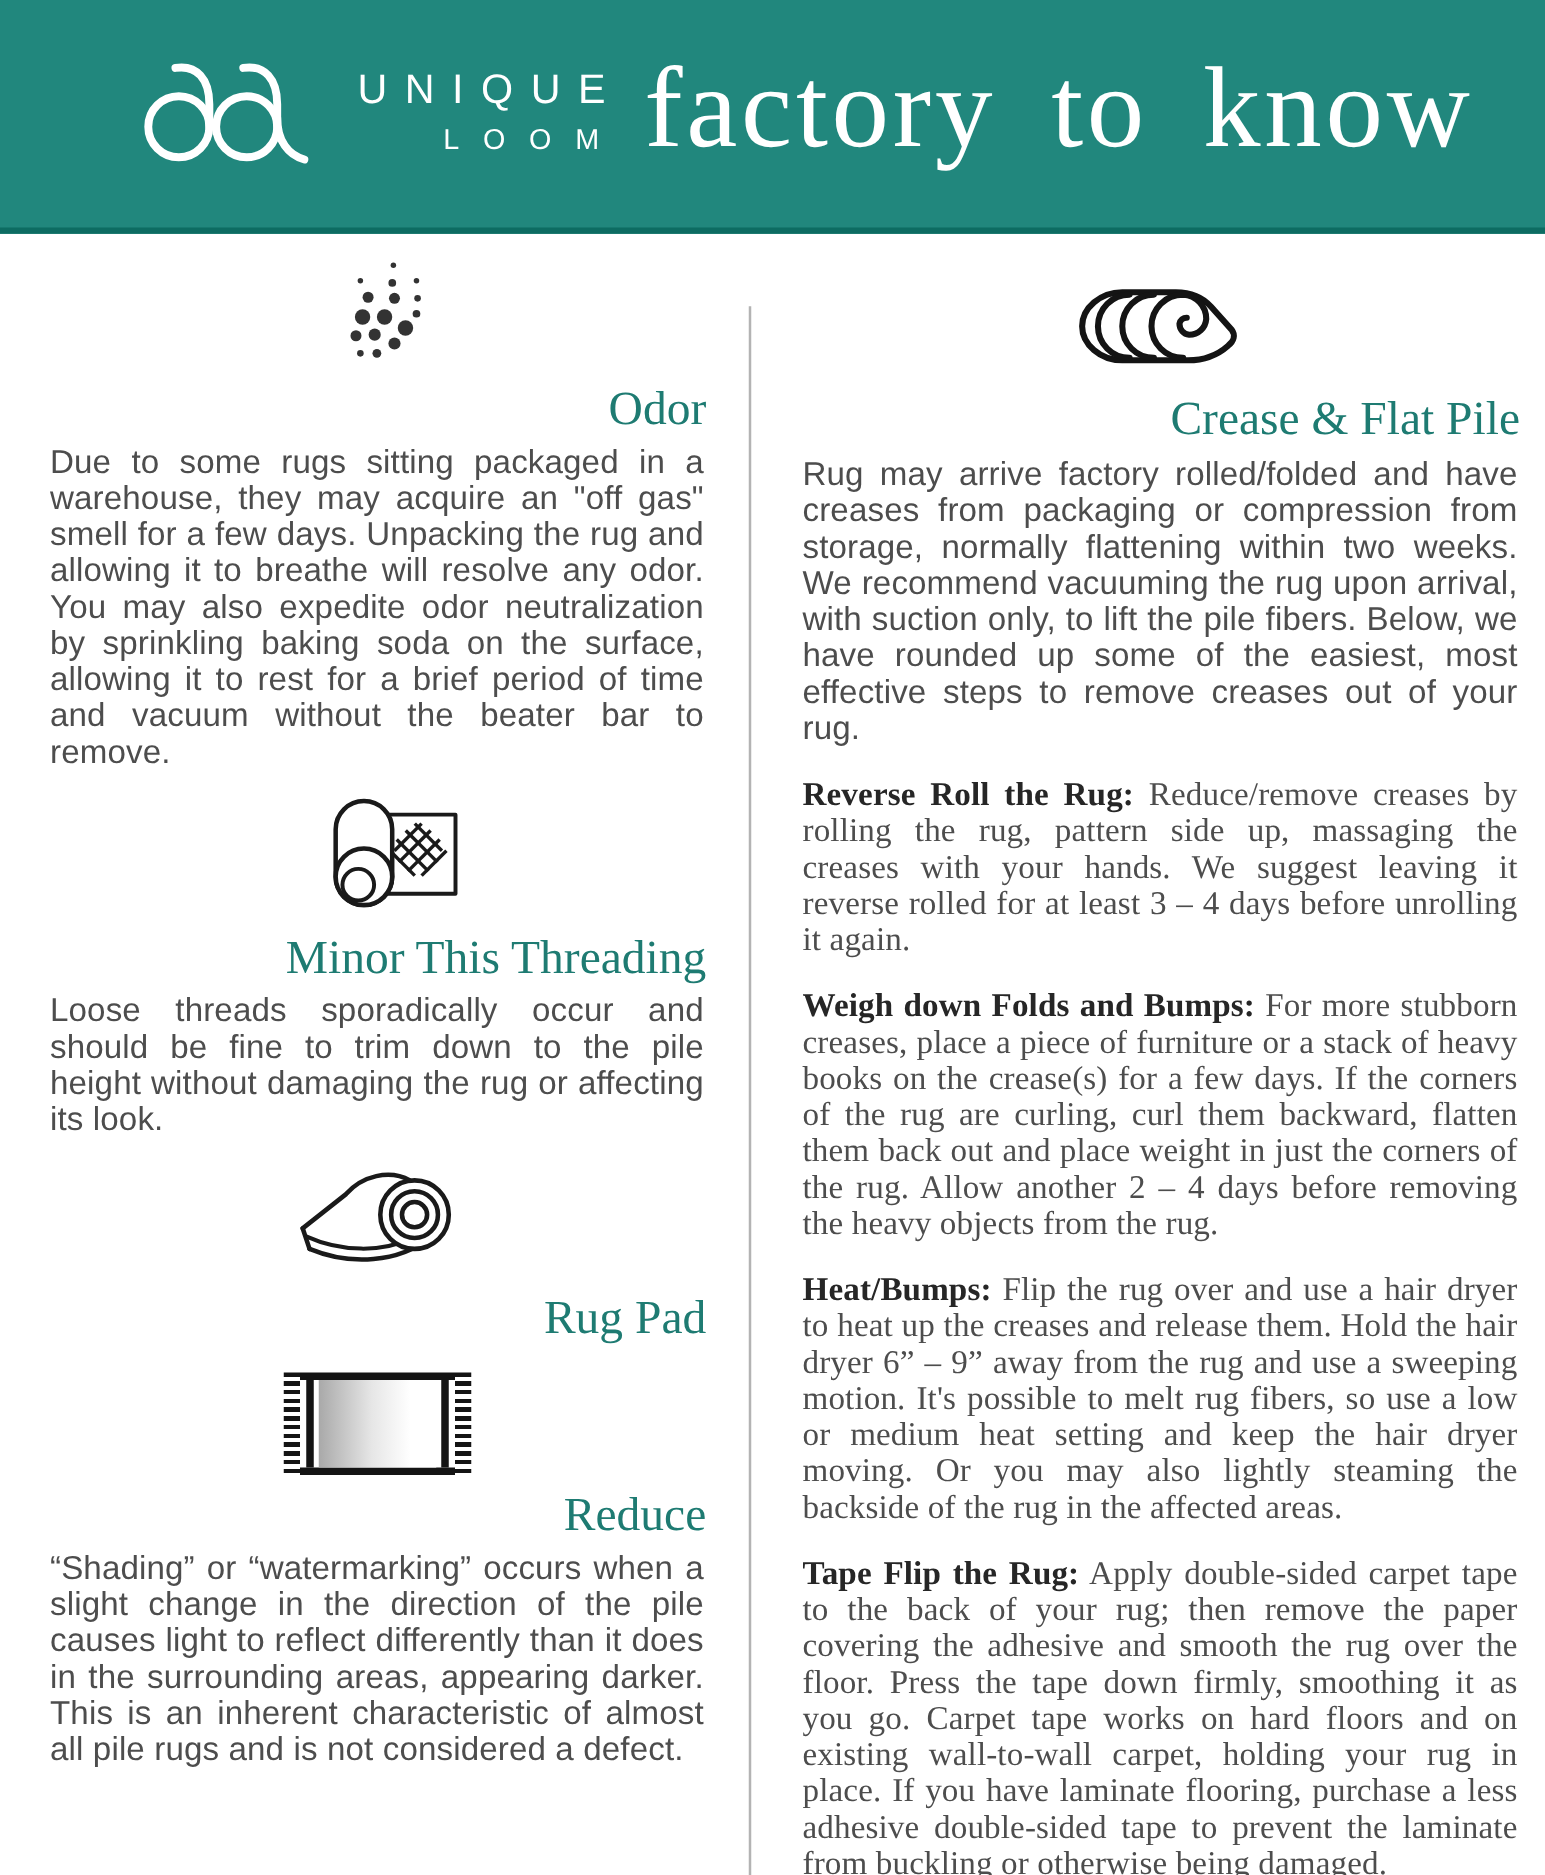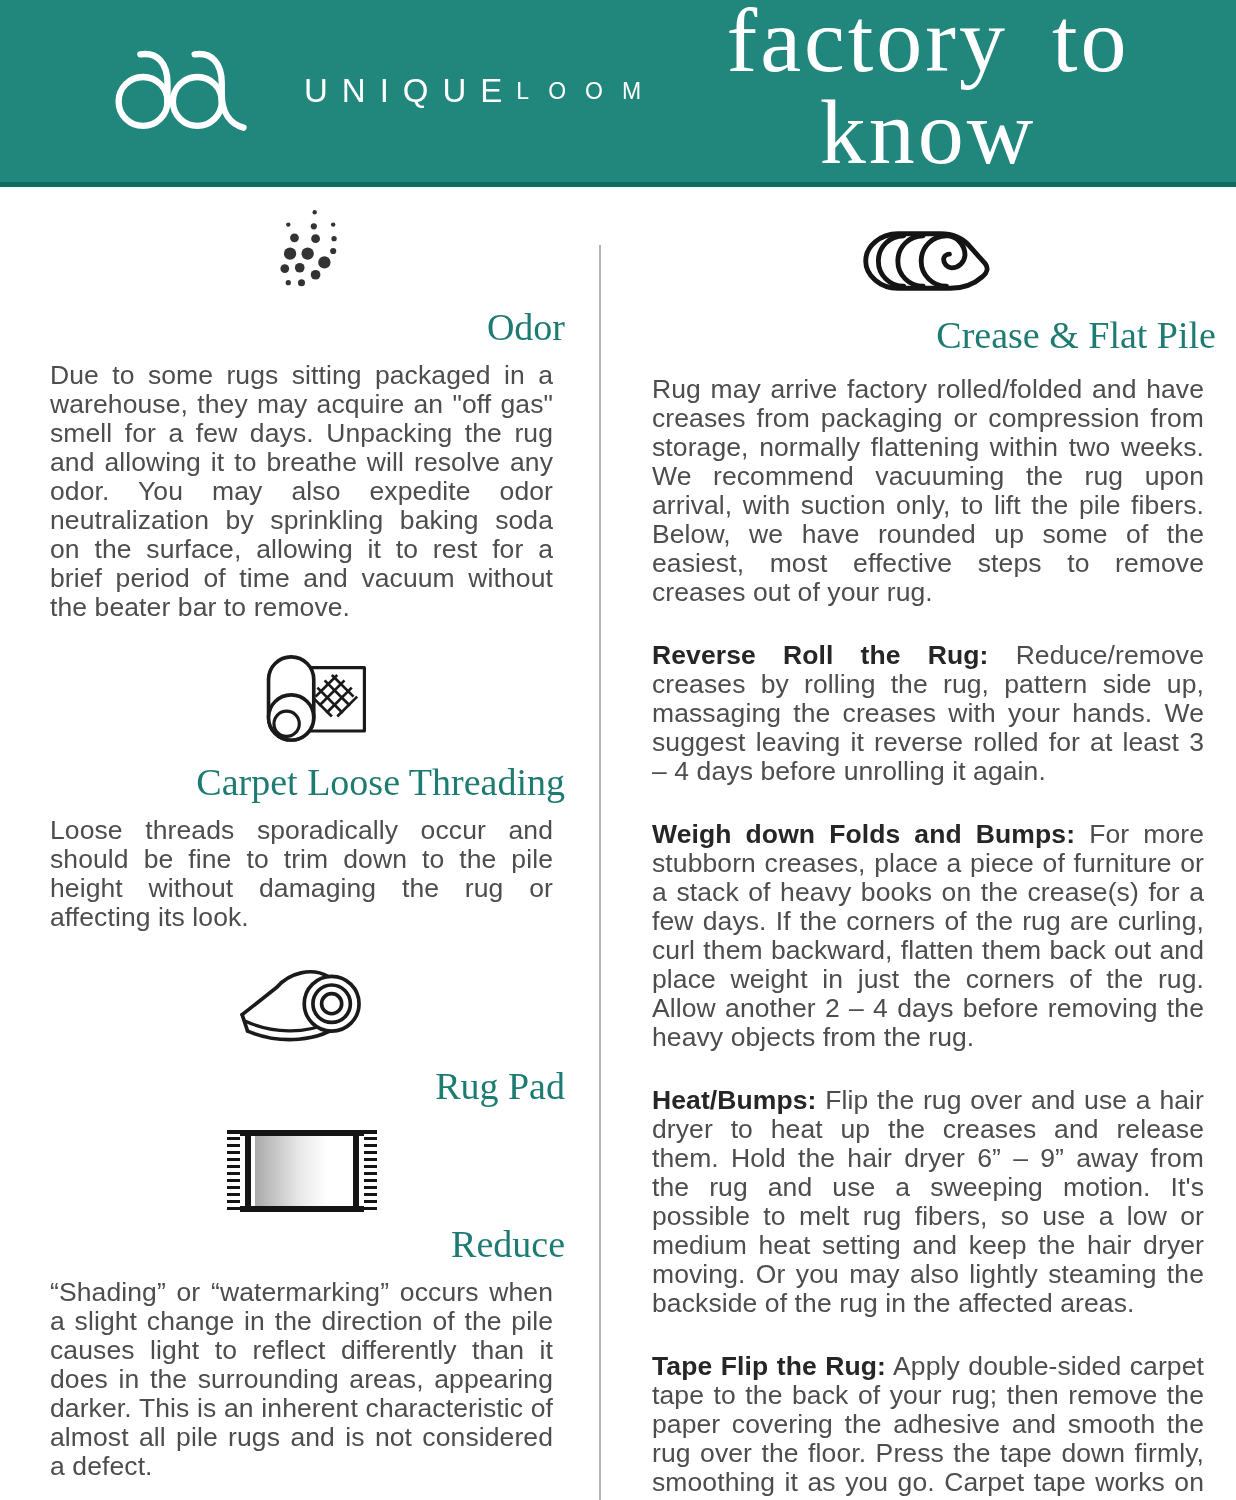--- a/index.html
+++ b/index.html
@@ -7,46 +7,46 @@
     position:relative; width:1236px; height:1500px; overflow:hidden;
     background:#ffffff; font-family:"Liberation Sans", sans-serif;
   }
   
   .band {
     height:182px; background:#21877d; border-bottom:5px solid #0d6c62;
     display:flex; align-items:center; color:#ffffff;
   }
   .logo-wrap { display:flex; align-items:center; margin-left:96px; }
   .logo-svg { width:190px; height:104px; }
-  .brand-text { display:flex; align-items:flex-start; margin-left:18px; }
+  .brand-text { display:flex; flex-direction:column; align-items:flex-end; }
   .brand-line1 { font-size:33px; letter-spacing:14px; line-height:40px; }
   .brand-line2 { font-size:23px; letter-spacing:19px; line-height:40px; }
   .band-title {
     flex:1; text-align:center; margin:0 40px 10px 0;
     font-family:"Liberation Serif", serif; font-weight:400;
     font-size:92px; letter-spacing:3px; word-spacing:18px; line-height:1;
   }
   
   .columns { position:relative; display:flex; justify-content:space-between; padding:0 20px 0 38px; }
   .divider { position:absolute; left:599px; top:58px; bottom:-1260px; width:2px; background:#b3b3b3; }
   .col { display:flex; flex-direction:column; }
   .col.left  { width:527px; }
   .col.right { width:576px; }
   .icon-stage { display:flex; justify-content:center; align-items:flex-end; }
   .sec-heading {
     margin:10px 0 6px; text-align:right;
     font-family:Liberation Serif, serif; font-weight:400;
     font-size:38px; line-height:44px; color:#1e7b72;
   }
   .body {
-    margin:12px; color:#4d4d4d; font-size:26.5px; line-height:29px;
+    margin:2px; color:#4d4d4d; font-size:26.5px; line-height:29px;
     text-align:justify; letter-spacing:0.1px;
   }
   .body strong { color:#262626; font-weight:700; }
-  .tip { margin-top:22px; }
+  .tip { margin-top:22px;font-family:Liberation Serif, serif; }
   
   .stage-odor      { height:88px;  margin-top:20px; margin-bottom:2px; }
   .stage-thread    { height:104px; margin-top:12px; margin-bottom:2px; }
   .stage-rugpad    { height:96px;  margin-top:14px; margin-bottom:4px; }
   .stage-shade     { height:82px;  margin-top:16px; margin-bottom:6px; }
   .stage-crease    { height:76px;  margin-top:36px; margin-bottom:4px; }
   
   .shade-rug { width:150px; height:82px; display:flex; }
   .fringe { width:13px; background:repeating-linear-gradient(to bottom,#141414 0 3.5px, transparent 3.5px 7px); }
   .shade-bodybox { flex:1; position:relative; border-top:6px solid #141414; border-bottom:6px solid #141414; background:#ffffff; }
@@ -119,21 +119,21 @@
               <path d="M122,38 L94,66"></path>
                 <path d="M130,46 L102,74"></path>
                 <path d="M136,56 L114,78"></path>
                 <path d="M114,32 L90,56"></path>
             </g>
             <rect x="38" y="12" width="50" height="92" rx="25" fill="#ffffff" stroke-width="4"></rect>
             <circle cx="63" cy="79" r="25" fill="#ffffff" stroke-width="4"></circle>
             <circle cx="58" cy="86" r="14" fill="#ffffff"></circle>
           </svg>
         </div>
-        <h2 class="sec-heading">Carpet Loose Threading</h2>
+        <h2 class="sec-heading">Minor This Threading</h2>
         <p class="body">Loose threads sporadically occur and should be fine to trim down to the pile height without damaging the rug or affecting its look.</p>
       </div>
 
       <div class="sec">
         <div class="icon-stage stage-rugpad">
           <svg width="137" height="96" viewBox="0 0 150 105" fill="none" stroke="#1a1a1a" stroke-width="4" stroke-linejoin="round" stroke-linecap="round">
             <path d="M104,20 C86,10 62,16 48,32 L10,62"></path>
             <path d="M10,62 L16,80"></path>
             <path d="M13,69 C44,83 80,83 104,71" stroke-width="3.5"></path>
             <path d="M16,80 C52,95 94,92 122,70"></path>

